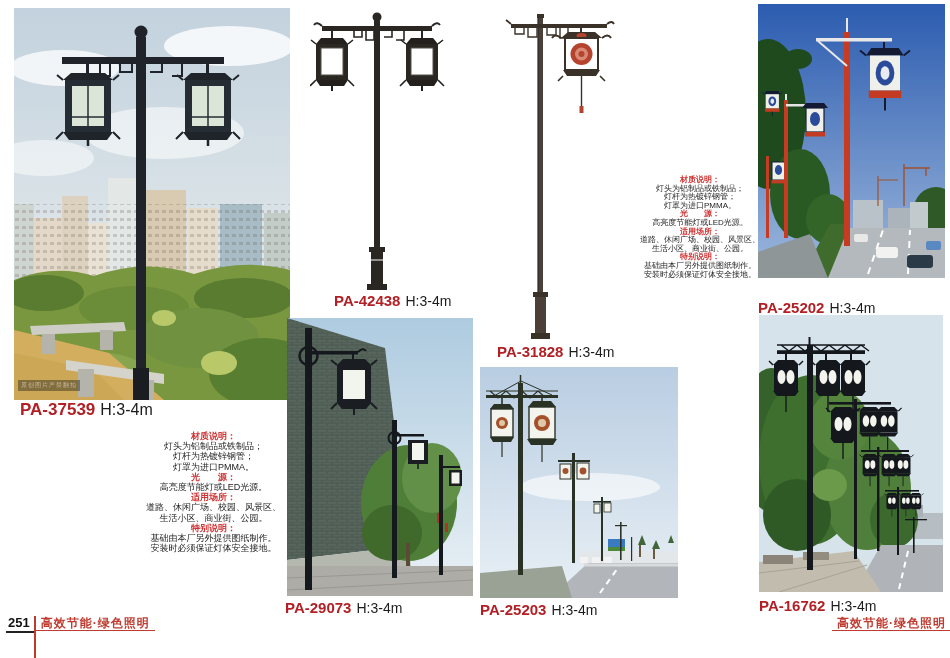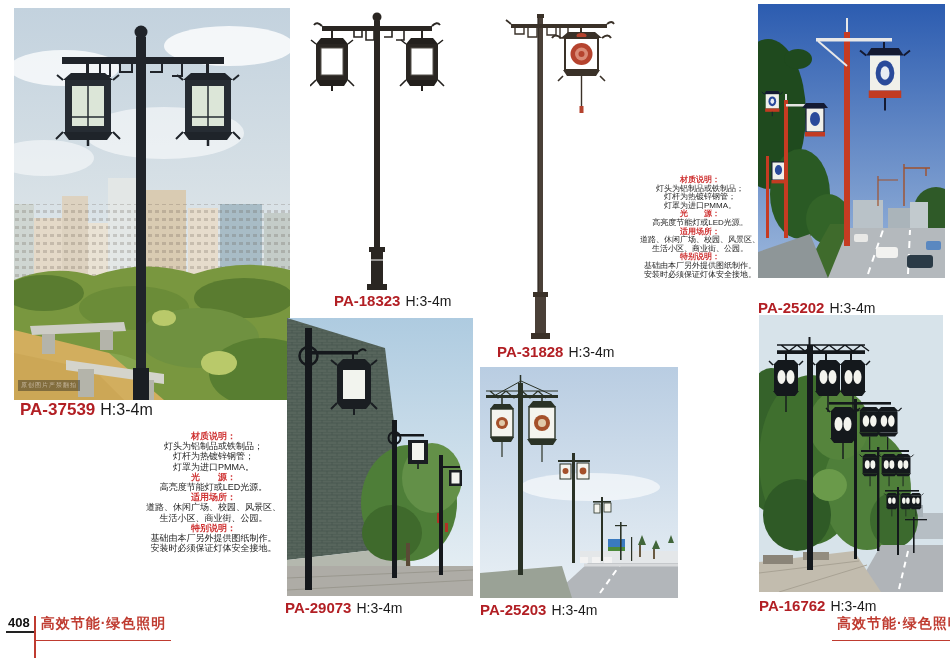--- a/index.html
+++ b/index.html
@@ -26,22 +26,22 @@
     position:absolute;left:4px;bottom:9px;font-size:6px;color:#c8b9a0;
     background:rgba(40,40,30,.45);padding:1px 3px;letter-spacing:1px;
   }
   .footer{position:absolute;display:flex;align-items:flex-start;}
   .footer .pageno{
     font-weight:bold;font-size:13px;color:#111;
     border-bottom:2px solid #222;padding:0 4px 1px 2px;line-height:14px;
   }
   .footer .fdiv{width:2px;height:42px;background:#bf3b30;}
   .footer .slogan{
-    color:#bf3b30;font-weight:bold;font-size:14px;letter-spacing:1px;
-    border-bottom:1.5px solid #bf3b30;padding:3px 5px 12px 5px;line-height:9px;white-space:nowrap;
+    color:#bf3b30;font-weight:bold;font-size:12px;letter-spacing:1px;
+    border-bottom:1.5px solid #bf3b30;padding:3px 5px 2px 5px;line-height:9px;white-space:nowrap;
   }
   .footer-left{left:6px;top:616px;}
   .footer-right{left:832px;top:616px;}
 </style>
 </head>
 <body>
 
 <div class="page">
 
   <div class="photo" style="left:14px;top:8px;width:276px;height:392px;">
@@ -155,21 +155,21 @@
       <line x1="112" y1="23" x2="112" y2="30" stroke="#2a2622" stroke-width="2"></line>
       <use href="#lan2" x="6" y="30"></use>
       <use href="#lan2" x="96" y="30"></use>
       <rect x="59" y="239" width="16" height="5" fill="#2a2622"></rect>
       <rect x="61" y="244" width="12" height="34" fill="#2a2622"></rect>
       <rect x="57" y="276" width="20" height="6" fill="#2a2622"></rect>
       <line x1="61" y1="252" x2="73" y2="252" stroke="#ffffff" stroke-width="1"></line>
     </svg>
   </div>
   <div class="plabel" style="left:334px;top:292px;">
-    <span class="code">PA-18323</span><span class="size">H:3-4m</span>
+    <span class="code">PA-42438</span><span class="size">H:3-4m</span>
   </div>
 
   <div class="photo" style="left:287px;top:318px;width:186px;height:278px;">
     <svg width="186" height="278" viewBox="0 0 186 278">
       <defs>
         <linearGradient id="sky3" x1="0" y1="0" x2="0" y2="1">
           <stop offset="0" stop-color="#aecbe0"></stop>
             <stop offset="1" stop-color="#eaf1f5"></stop>
         </linearGradient>
         <pattern id="brick" width="10" height="6" patternUnits="userSpaceOnUse">
@@ -496,21 +496,21 @@
       <g transform="translate(81,45)">
           <use href="#lan4"></use>
         </g>
     </svg>
   </div>
   <div class="plabel" style="left:759px;top:597px;">
     <span class="code">PA-16762</span><span class="size">H:3-4m</span>
   </div>
 
   <div class="footer footer-left">
-    <span class="pageno">408</span>
+    <span class="pageno">251</span>
     <span class="fdiv"></span>
     <span class="slogan">高效节能·绿色照明</span>
   </div>
   <div class="footer footer-right">
     <span class="slogan">高效节能·绿色照明</span>
     <span class="fdiv"></span>
     <span class="pageno">252</span>
   </div>
 
 </div>

